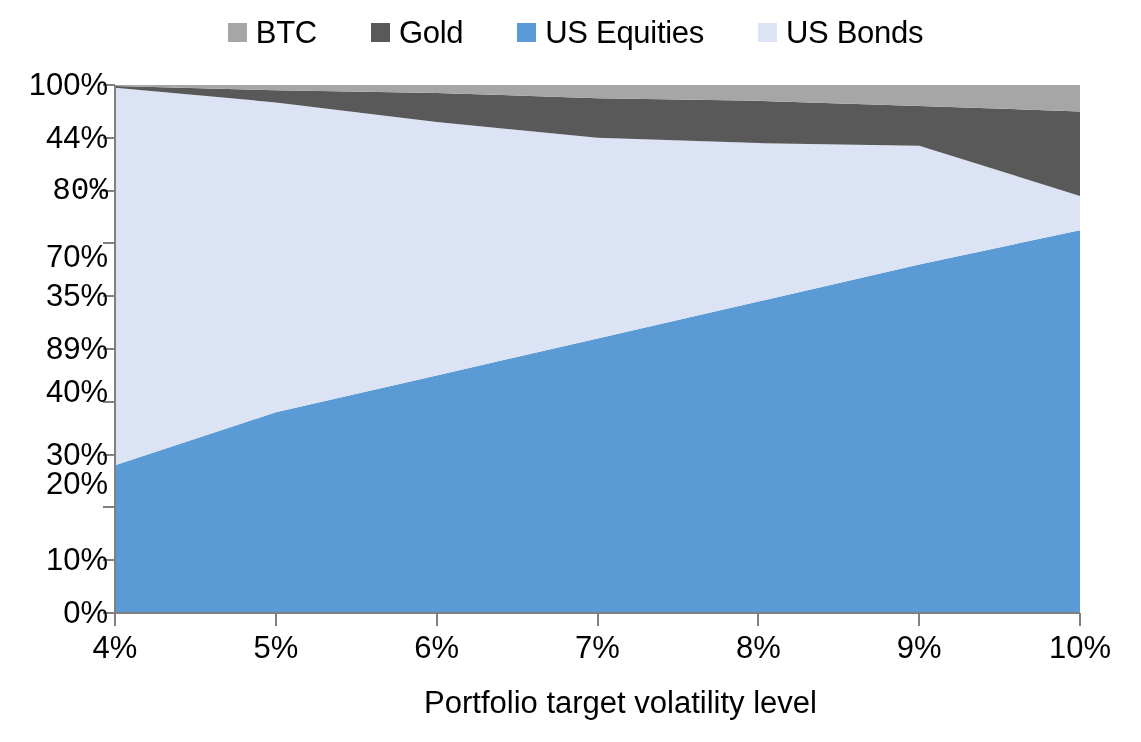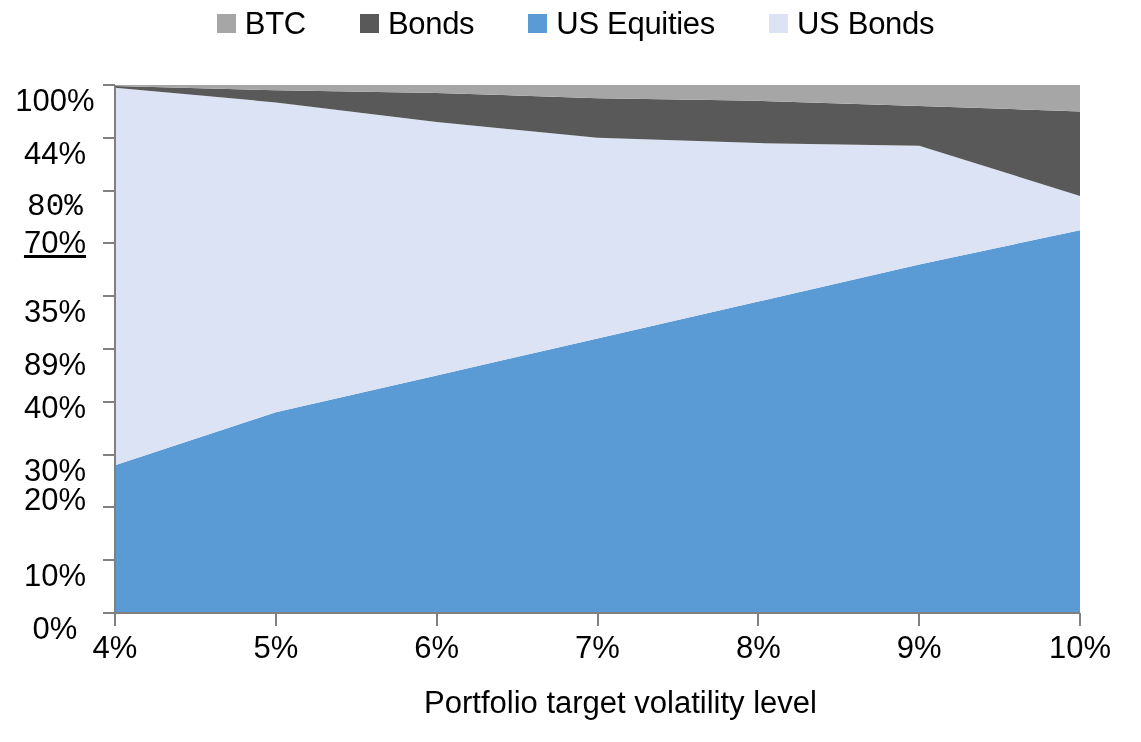--- a/index.html
+++ b/index.html
@@ -24,21 +24,21 @@
 
   
   #legend {
     position: absolute;
     left: 0;
     top: 8px;
     width: 1141px;
     height: 40px;
     display: flex;
     flex-direction: row;
-    align-items: flex-start;
+    align-items: flex-end;
     justify-content: center;
     gap: 54px;
     padding-left: 10px;
     box-sizing: border-box;
   }
   .legend-item {
     display: flex;
     flex-direction: row;
     align-items: center;
     gap: 9px;
@@ -73,27 +73,26 @@
     width: 1141px;
     height: 742px;
     display: block;
   }
 
   
   .ytick-label {
     position: absolute;
     right: 0;
     width: 106px;
-    text-align: center;
+    text-align: right;
     font-size: 31px;
     line-height: 31px;
     font-family: "Liberation Sans", sans-serif;
     color: #000000;
     white-space: nowrap;
-    margin-top: 16px;
   }
   #y-axis-labels {
     position: absolute;
     left: 0;
     top: 0;
     width: 108px;
     height: 742px;
   }
 
   
@@ -135,21 +134,21 @@
 
 <div id="chart-root">
 
   <div id="legend">
     <div class="legend-item">
       <span class="legend-swatch" style="background: rgb(166, 166, 166);"></span>
       <span class="legend-label">BTC</span>
     </div>
     <div class="legend-item">
       <span class="legend-swatch" style="background: rgb(89, 89, 89);"></span>
-      <span class="legend-label">Bonds</span>
+      <span class="legend-label">Gold</span>
     </div>
     <div class="legend-item">
       <span class="legend-swatch" style="background: rgb(91, 155, 213);"></span>
       <span class="legend-label">US Equities</span>
     </div>
     <div class="legend-item">
       <span class="legend-swatch" style="background: rgb(220, 227, 245);"></span>
       <span class="legend-label">US Bonds</span>
     </div>
   </div>
@@ -184,21 +183,21 @@
           <line x1="919.1666666666667" y1="613" x2="919.1666666666667" y2="626" stroke="#808080" stroke-width="2" shape-rendering="crispEdges"></line>
           <line x1="1080" y1="613" x2="1080" y2="626" stroke="#808080" stroke-width="2" shape-rendering="crispEdges"></line>
         </g>
     </svg>
   </div>
 
   <div id="y-axis-labels">
       <div class="ytick-label" style="top: 69px;">100%</div>
       <div class="ytick-label" style="top: 121.8px;">44%</div>
       <div class="ytick-label" style="top: 174.6px; font-family: Liberation Mono, monospace;">80%</div>
-      <div class="ytick-label" style="top: 211px; text-decoration: underline;">70%</div>
+      <div class="ytick-label" style="top: 241px;">70%</div>
       <div class="ytick-label" style="top: 280.2px;">35%</div>
       <div class="ytick-label" style="top: 333px;">89%</div>
       <div class="ytick-label" style="top: 376px;">40%</div>
       <div class="ytick-label" style="top: 438.6px;">30%</div>
       <div class="ytick-label" style="top: 468px;">20%</div>
       <div class="ytick-label" style="top: 544.2px;">10%</div>
       <div class="ytick-label" style="top: 597px;">0%</div>
     </div>
 
   <div id="x-axis-labels">

